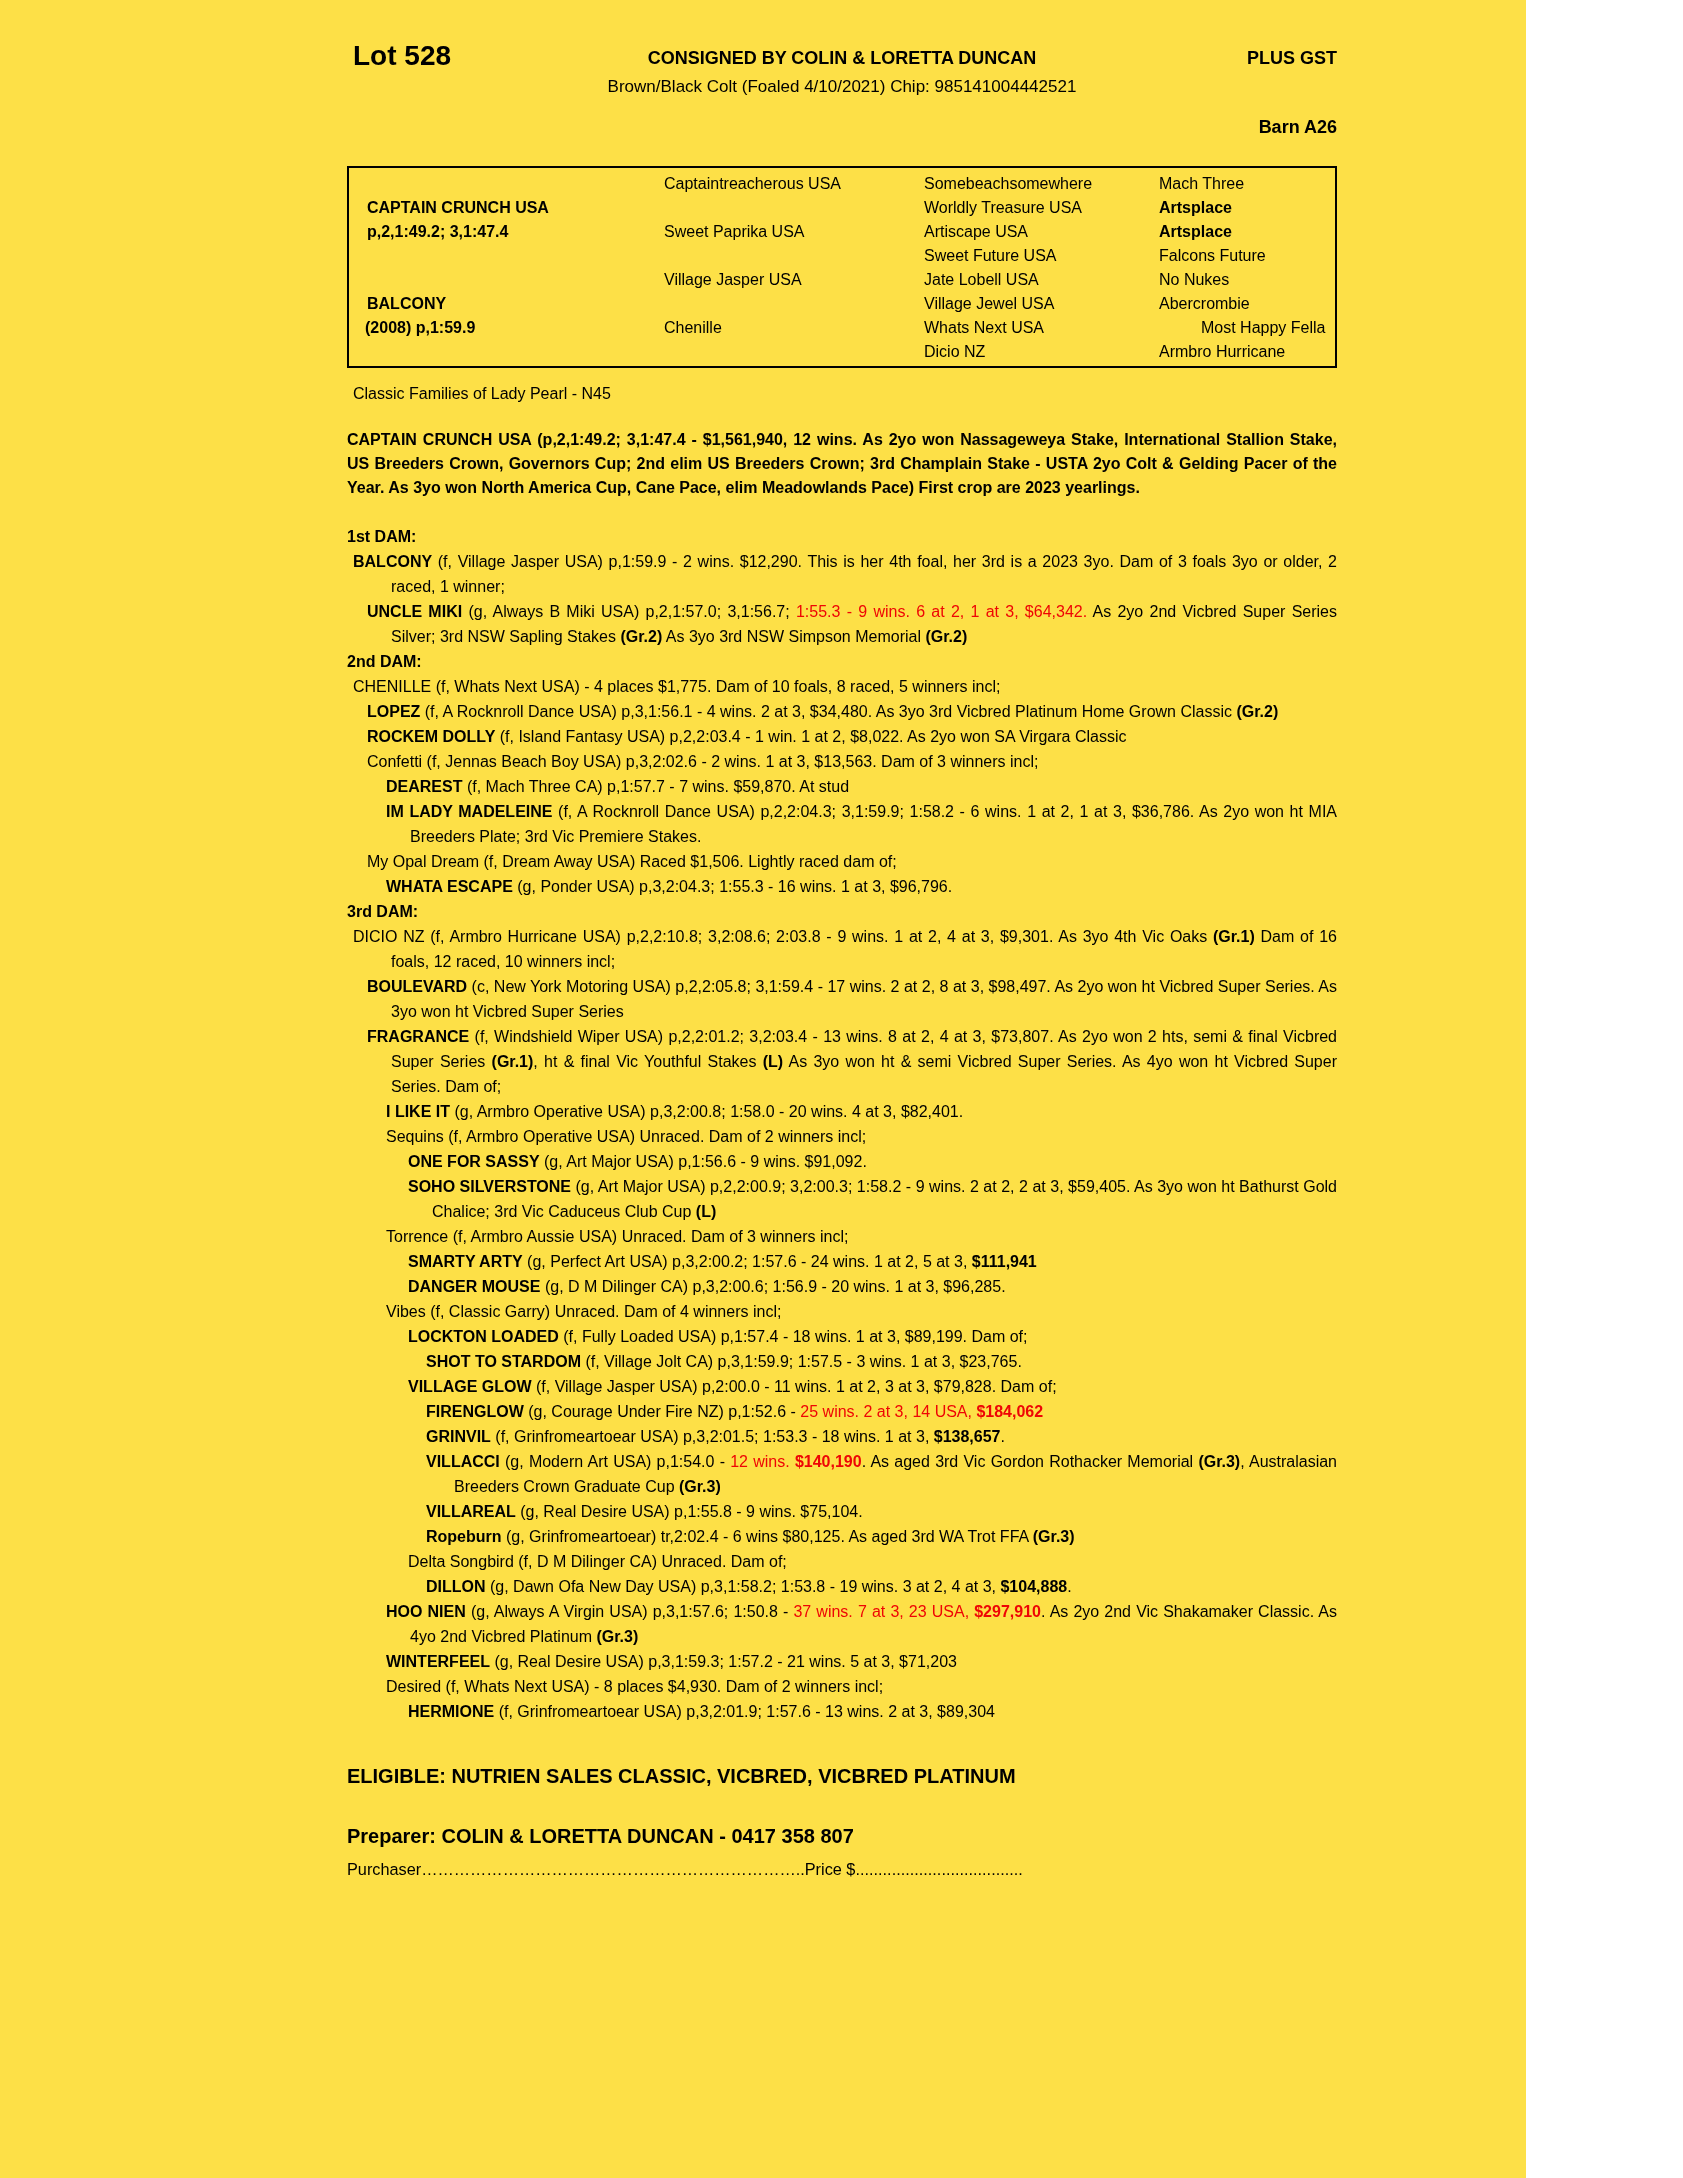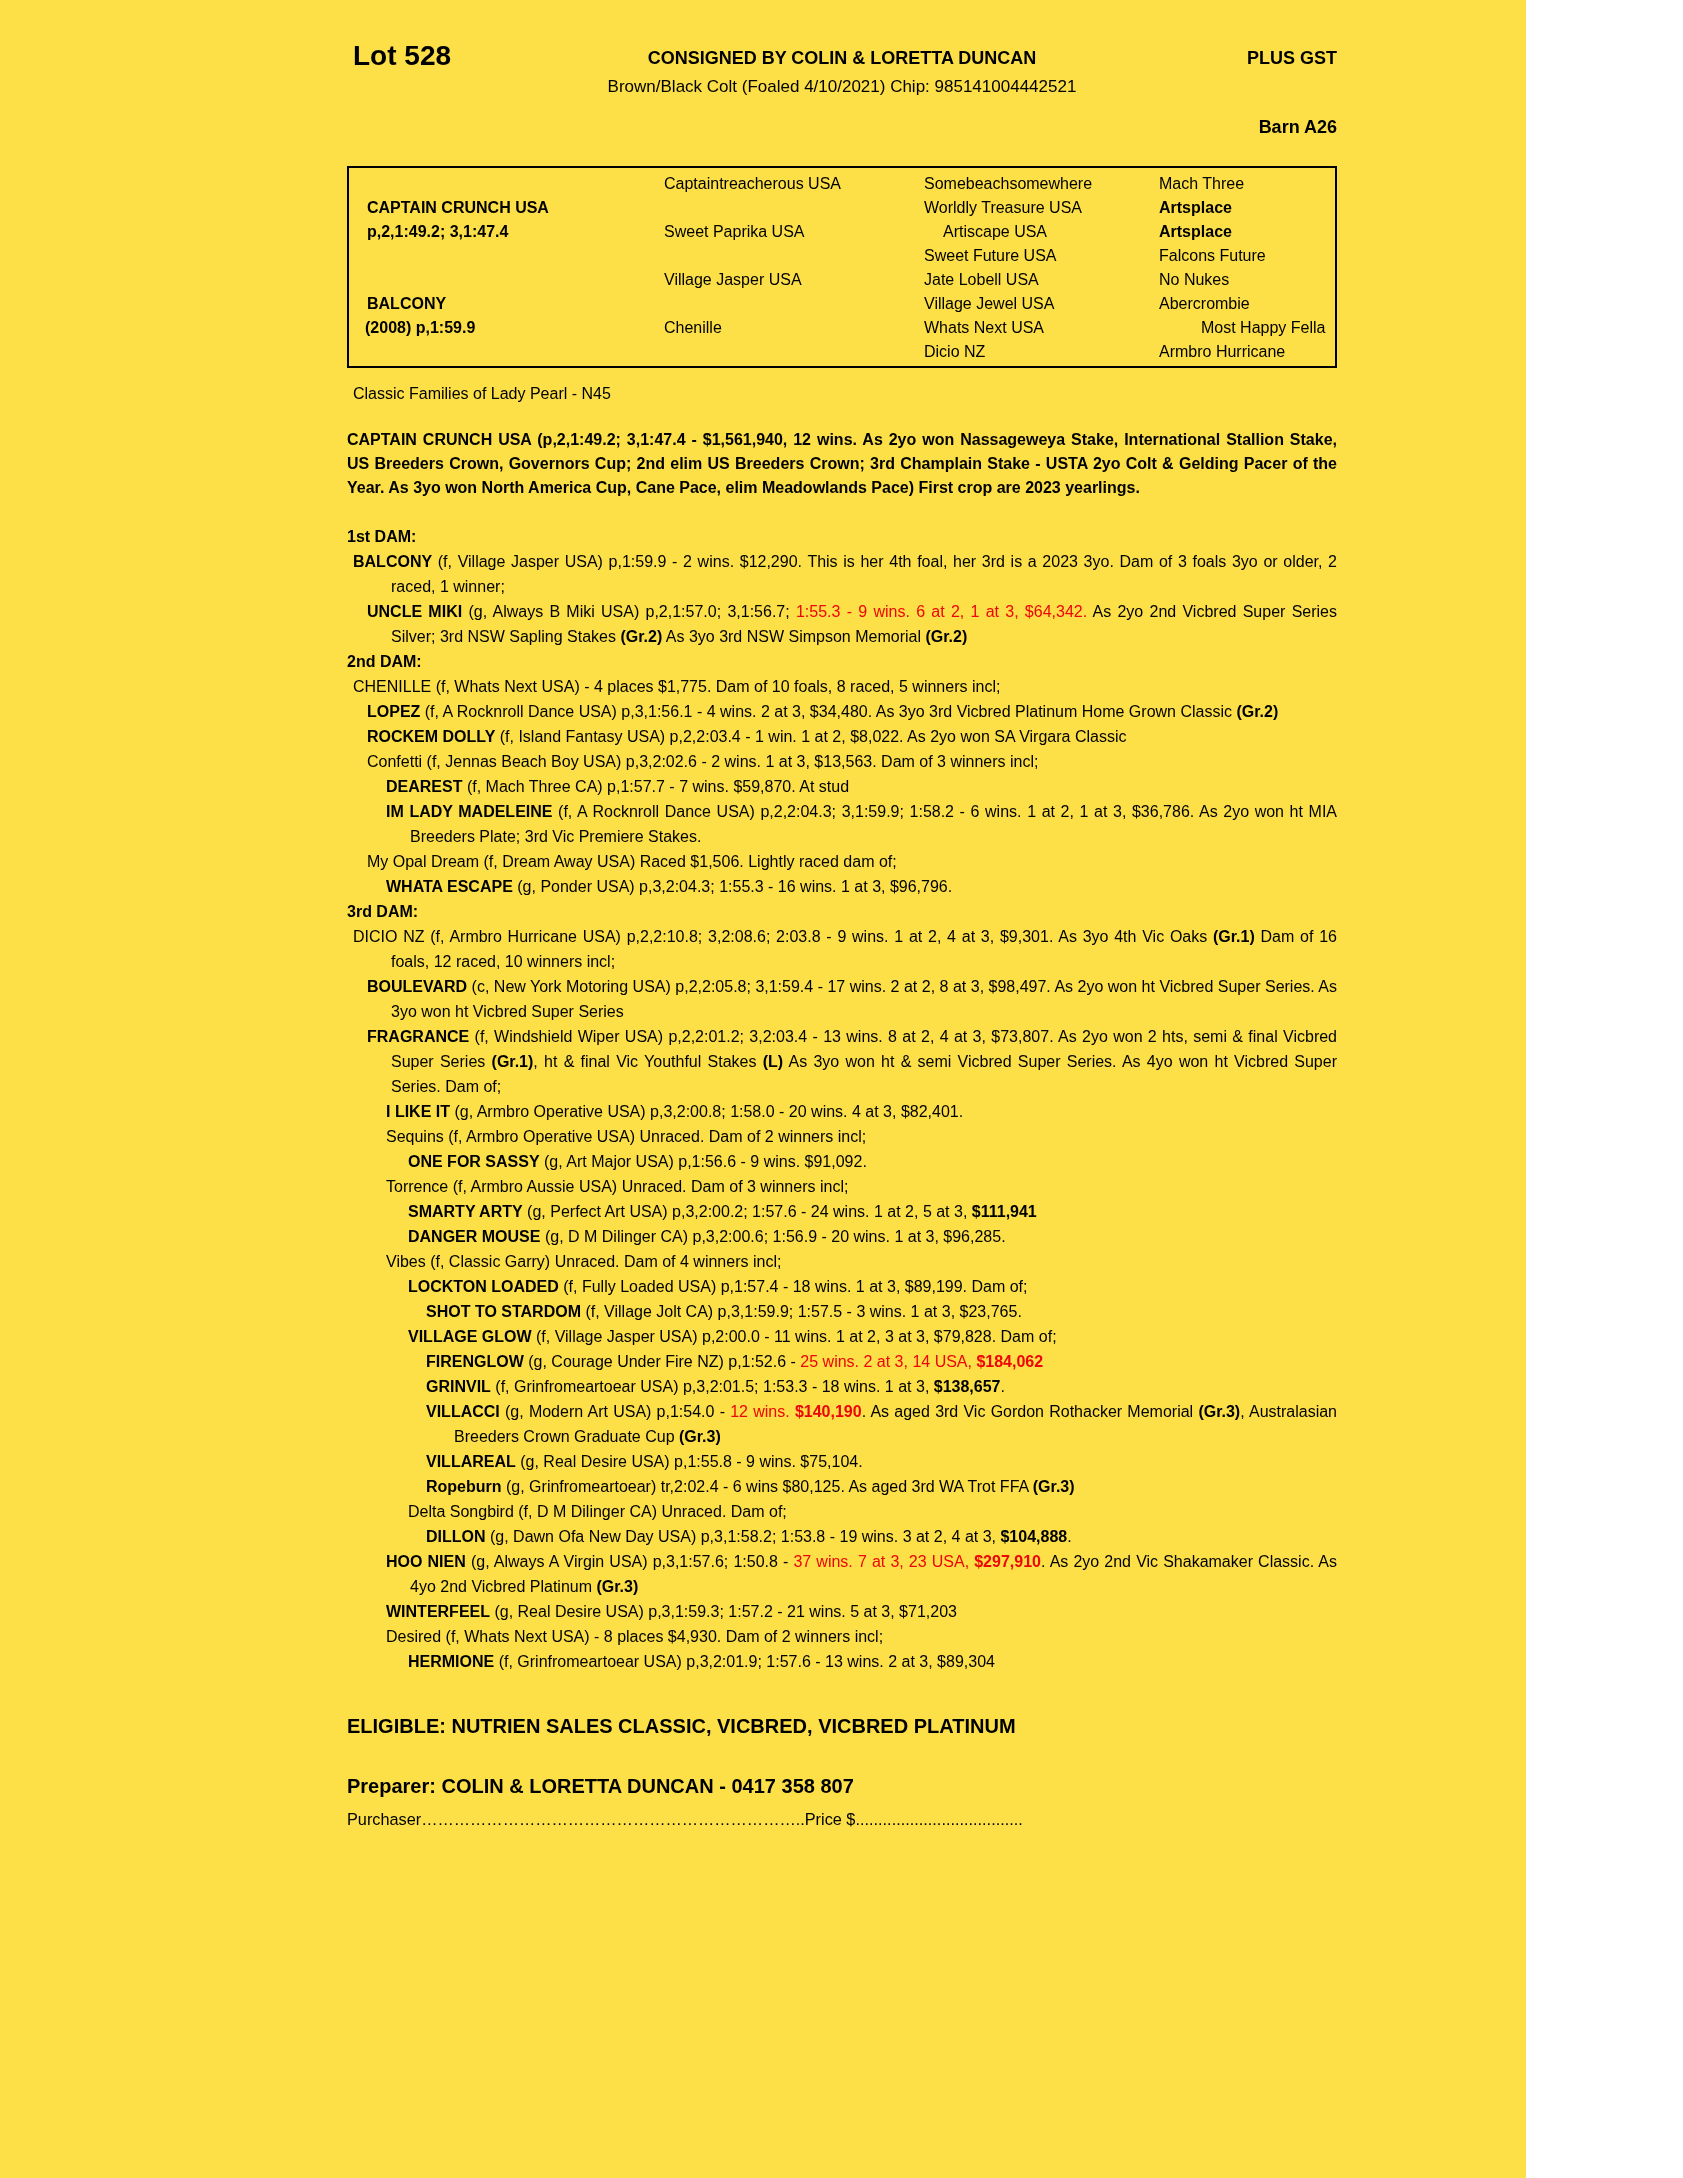--- a/index.html
+++ b/index.html
@@ -50,21 +50,21 @@
         <span class="b" style="left: 18px; top: 30px;">CAPTAIN CRUNCH USA</span>
         <span class="b" style="left: 18px; top: 54px;">p,2,1:49.2; 3,1:47.4</span>
         <span class="b" style="left: 18px; top: 126px;">BALCONY</span>
         <span class="b" style="left: 16px; top: 150px;">(2008) p,1:59.9</span>
         <span style="left: 315px; top: 6px;">Captaintreacherous USA</span>
         <span style="left: 315px; top: 54px;">Sweet Paprika USA</span>
         <span style="left: 315px; top: 102px;">Village Jasper USA</span>
         <span style="left: 315px; top: 150px;">Chenille</span>
         <span style="left: 575px; top: 6px;">Somebeachsomewhere</span>
         <span style="left: 575px; top: 30px;">Worldly Treasure USA</span>
-        <span style="left: 575px; top: 54px; margin-left: 19px;">Artiscape USA</span>
+        <span style="left: 575px; top: 54px;">Artiscape USA</span>
         <span style="left: 575px; top: 78px;">Sweet Future USA</span>
         <span style="left: 575px; top: 102px;">Jate Lobell USA</span>
         <span style="left: 575px; top: 126px;">Village Jewel USA</span>
         <span style="left: 575px; top: 150px;">Whats Next USA</span>
         <span style="left: 575px; top: 174px;">Dicio NZ</span>
         <span style="left: 810px; top: 6px;">Mach Three</span>
         <span class="b" style="left: 810px; top: 30px;">Artsplace</span>
         <span class="b" style="left: 810px; top: 54px;">Artsplace</span>
         <span style="left: 810px; top: 78px;">Falcons Future</span>
         <span style="left: 810px; top: 102px;">No Nukes</span>
@@ -89,20 +89,21 @@
           <div class="entry e-l2"><span class="b">IM LADY MADELEINE</span><span> (f, A Rocknroll Dance USA) p,2,2:04.3; 3,1:59.9; 1:58.2 - 6 wins. 1 at 2, 1 at 3, $36,786. As 2yo won ht MIA Breeders Plate; 3rd Vic Premiere Stakes.</span></div>
           <div class="entry e-l1"><span>My Opal Dream (f, Dream Away USA) Raced $1,506. Lightly raced dam of;</span></div>
           <div class="entry e-l2"><span class="b">WHATA ESCAPE</span><span> (g, Ponder USA) p,3,2:04.3; 1:55.3 - 16 wins. 1 at 3, $96,796.</span></div>
           <div class="entry e-h"><span>3rd DAM:</span></div>
           <div class="entry e-dam"><span>DICIO NZ (f, Armbro Hurricane USA) p,2,2:10.8; 3,2:08.6; 2:03.8 - 9 wins. 1 at 2, 4 at 3, $9,301. As 3yo 4th Vic Oaks </span><span class="b">(Gr.1)</span><span> Dam of 16 foals, 12 raced, 10 winners incl;</span></div>
           <div class="entry e-l1"><span class="b">BOULEVARD</span><span> (c, New York Motoring USA) p,2,2:05.8; 3,1:59.4 - 17 wins. 2 at 2, 8 at 3, $98,497. As 2yo won ht Vicbred Super Series. As 3yo won ht Vicbred Super Series</span></div>
           <div class="entry e-l1"><span class="b">FRAGRANCE</span><span> (f, Windshield Wiper USA) p,2,2:01.2; 3,2:03.4 - 13 wins. 8 at 2, 4 at 3, $73,807. As 2yo won 2 hts, semi &amp; final Vicbred Super Series </span><span class="b">(Gr.1)</span><span>, ht &amp; final Vic Youthful Stakes </span><span class="b">(L)</span><span> As 3yo won ht &amp; semi Vicbred Super Series. As 4yo won ht Vicbred Super Series. Dam of;</span></div>
           <div class="entry e-l2"><span class="b">I LIKE IT</span><span> (g, Armbro Operative USA) p,3,2:00.8; 1:58.0 - 20 wins. 4 at 3, $82,401.</span></div>
           <div class="entry e-l2"><span>Sequins (f, Armbro Operative USA) Unraced. Dam of 2 winners incl;</span></div>
           <div class="entry e-l3"><span class="b">ONE FOR SASSY</span><span> (g, Art Major USA) p,1:56.6 - 9 wins. $91,092.</span></div>
+          <div class="entry e-l3"><span class="b">SOHO SILVERSTONE</span><span> (g, Art Major USA) p,2,2:00.9; 3,2:00.3; 1:58.2 - 9 wins. 2 at 2, 2 at 3, $59,405. As 3yo won ht Bathurst Gold Chalice; 3rd Vic Caduceus Club Cup </span><span class="b">(L)</span></div>
           <div class="entry e-l2"><span>Torrence (f, Armbro Aussie USA) Unraced. Dam of 3 winners incl;</span></div>
           <div class="entry e-l3"><span class="b">SMARTY ARTY</span><span> (g, Perfect Art USA) p,3,2:00.2; 1:57.6 - 24 wins. 1 at 2, 5 at 3, </span><span class="b">$111,941</span></div>
           <div class="entry e-l3"><span class="b">DANGER MOUSE</span><span> (g, D M Dilinger CA) p,3,2:00.6; 1:56.9 - 20 wins. 1 at 3, $96,285.</span></div>
           <div class="entry e-l2"><span>Vibes (f, Classic Garry) Unraced. Dam of 4 winners incl;</span></div>
           <div class="entry e-l3"><span class="b">LOCKTON LOADED</span><span> (f, Fully Loaded USA) p,1:57.4 - 18 wins. 1 at 3, $89,199. Dam of;</span></div>
           <div class="entry e-l4"><span class="b">SHOT TO STARDOM</span><span> (f, Village Jolt CA) p,3,1:59.9; 1:57.5 - 3 wins. 1 at 3, $23,765.</span></div>
           <div class="entry e-l3"><span class="b">VILLAGE GLOW</span><span> (f, Village Jasper USA) p,2:00.0 - 11 wins. 1 at 2, 3 at 3, $79,828. Dam of;</span></div>
           <div class="entry e-l4"><span class="b">FIRENGLOW</span><span> (g, Courage Under Fire NZ) p,1:52.6 - </span><span class="r">25 wins. 2 at 3, 14 USA, </span><span class="b r">$184,062</span></div>
           <div class="entry e-l4"><span class="b">GRINVIL</span><span> (f, Grinfromeartoear USA) p,3,2:01.5; 1:53.3 - 18 wins. 1 at 3, </span><span class="b">$138,657</span><span>.</span></div>
           <div class="entry e-l4"><span class="b">VILLACCI</span><span> (g, Modern Art USA) p,1:54.0 - </span><span class="r">12 wins. </span><span class="b r">$140,190</span><span>. As aged 3rd Vic Gordon Rothacker Memorial </span><span class="b">(Gr.3)</span><span>, Australasian Breeders Crown Graduate Cup </span><span class="b">(Gr.3)</span></div>

